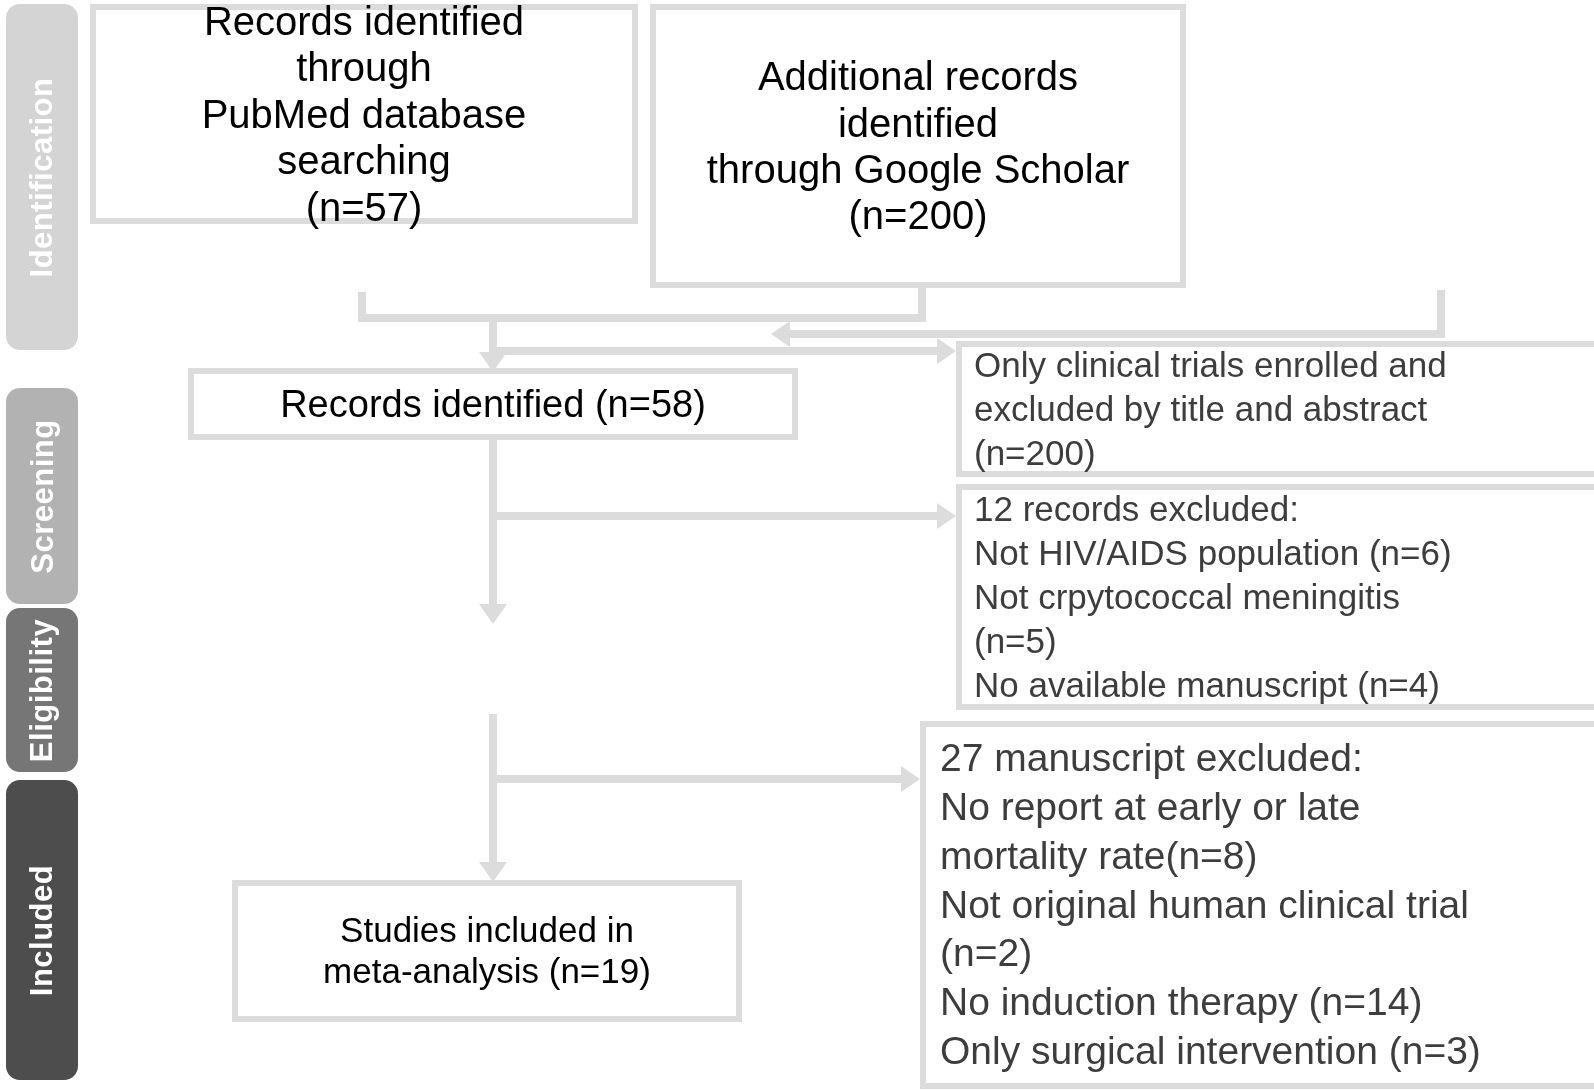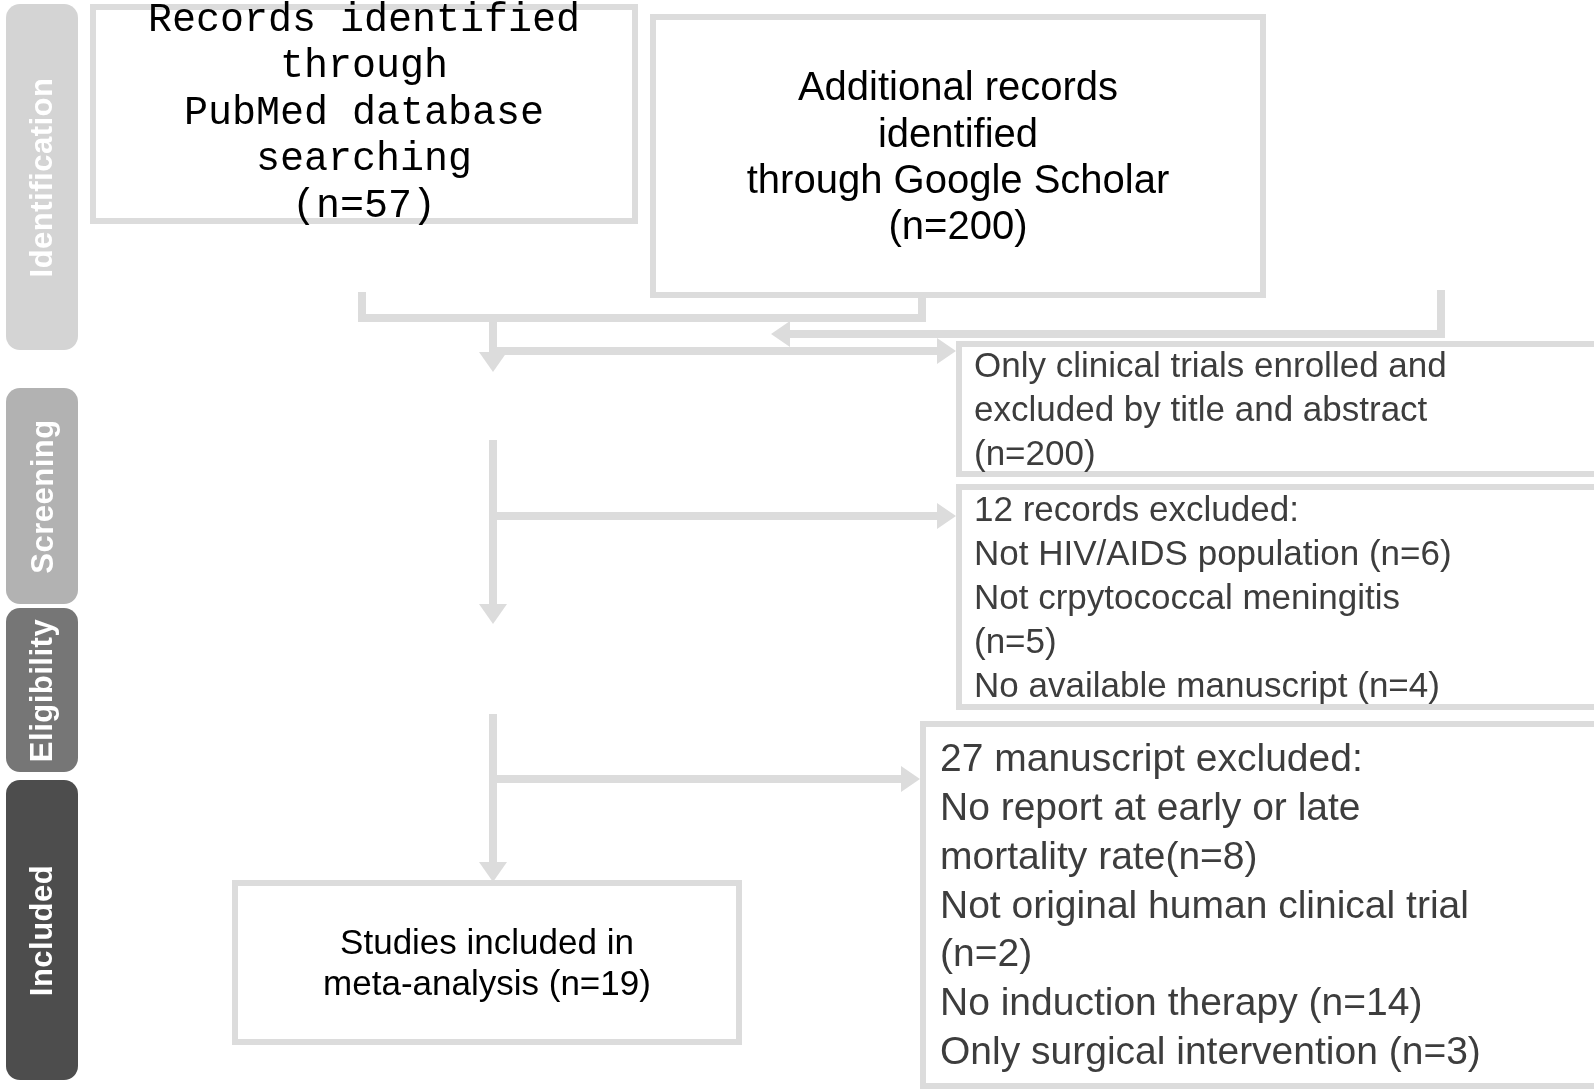--- a/index.html
+++ b/index.html
@@ -138,39 +138,42 @@
 
   <div class="conn" style="left:489px; top:512px; width:448px; height:8px;"></div>
   <div class="arrow-right" style="left:937px; top:503px;"></div>
 
   <div class="conn" style="left:489px; top:714px; width:8px; height:152px;"></div>
   <div class="arrow-down" style="left:479px; top:862px;"></div>
 
   <div class="conn" style="left:489px; top:775px; width:412px; height:8px;"></div>
   <div class="arrow-right" style="left:901px; top:766px;"></div>
 
-  <div class="flow-box center-box" style="left:90px; top:4px; width:548px; height:220px;font-family:Liberation Mono, monospace;">
+  <div class="flow-box center-box" style="left:90px; top:4px; width:548px; height:220px;">
     <div class="box-text dark" style="font-size:40px;">Records identified
 through
 PubMed database
 searching
 (n=57)</div>
   </div>
 
-  <div class="flow-box center-box" style="left:650px; top:14px; width:616px; height:284px;">
+  <div class="flow-box center-box" style="left:650px; top:4px; width:536px; height:284px;">
     <div class="box-text dark" style="font-size:40px;">Additional records
 identified
 through Google Scholar
 (n=200)</div>
   </div>
 
 
-
-
-  <div class="flow-box center-box" style="left:232px; top:880px; width:510px; height:165px;">
+  <div class="flow-box center-box" style="left:188px; top:368px; width:610px; height:72px;">
+    <div class="box-text dark" style="font-size:38px;">Records identified (n=58)</div>
+  </div>
+
+
+  <div class="flow-box center-box" style="left:232px; top:880px; width:510px; height:142px;">
     <div class="box-text dark" style="font-size:35px;">Studies included in
 meta-analysis (n=19)</div>
   </div>
 
   <div class="flow-box left-box" style="left:956px; top:341px; width:648px; height:136px; padding-left:12px;">
     <div class="box-text gray" style="font-size:35px; line-height:1.26;">Only clinical trials enrolled and
 excluded by title and abstract
 (n=200)</div>
   </div>
 

